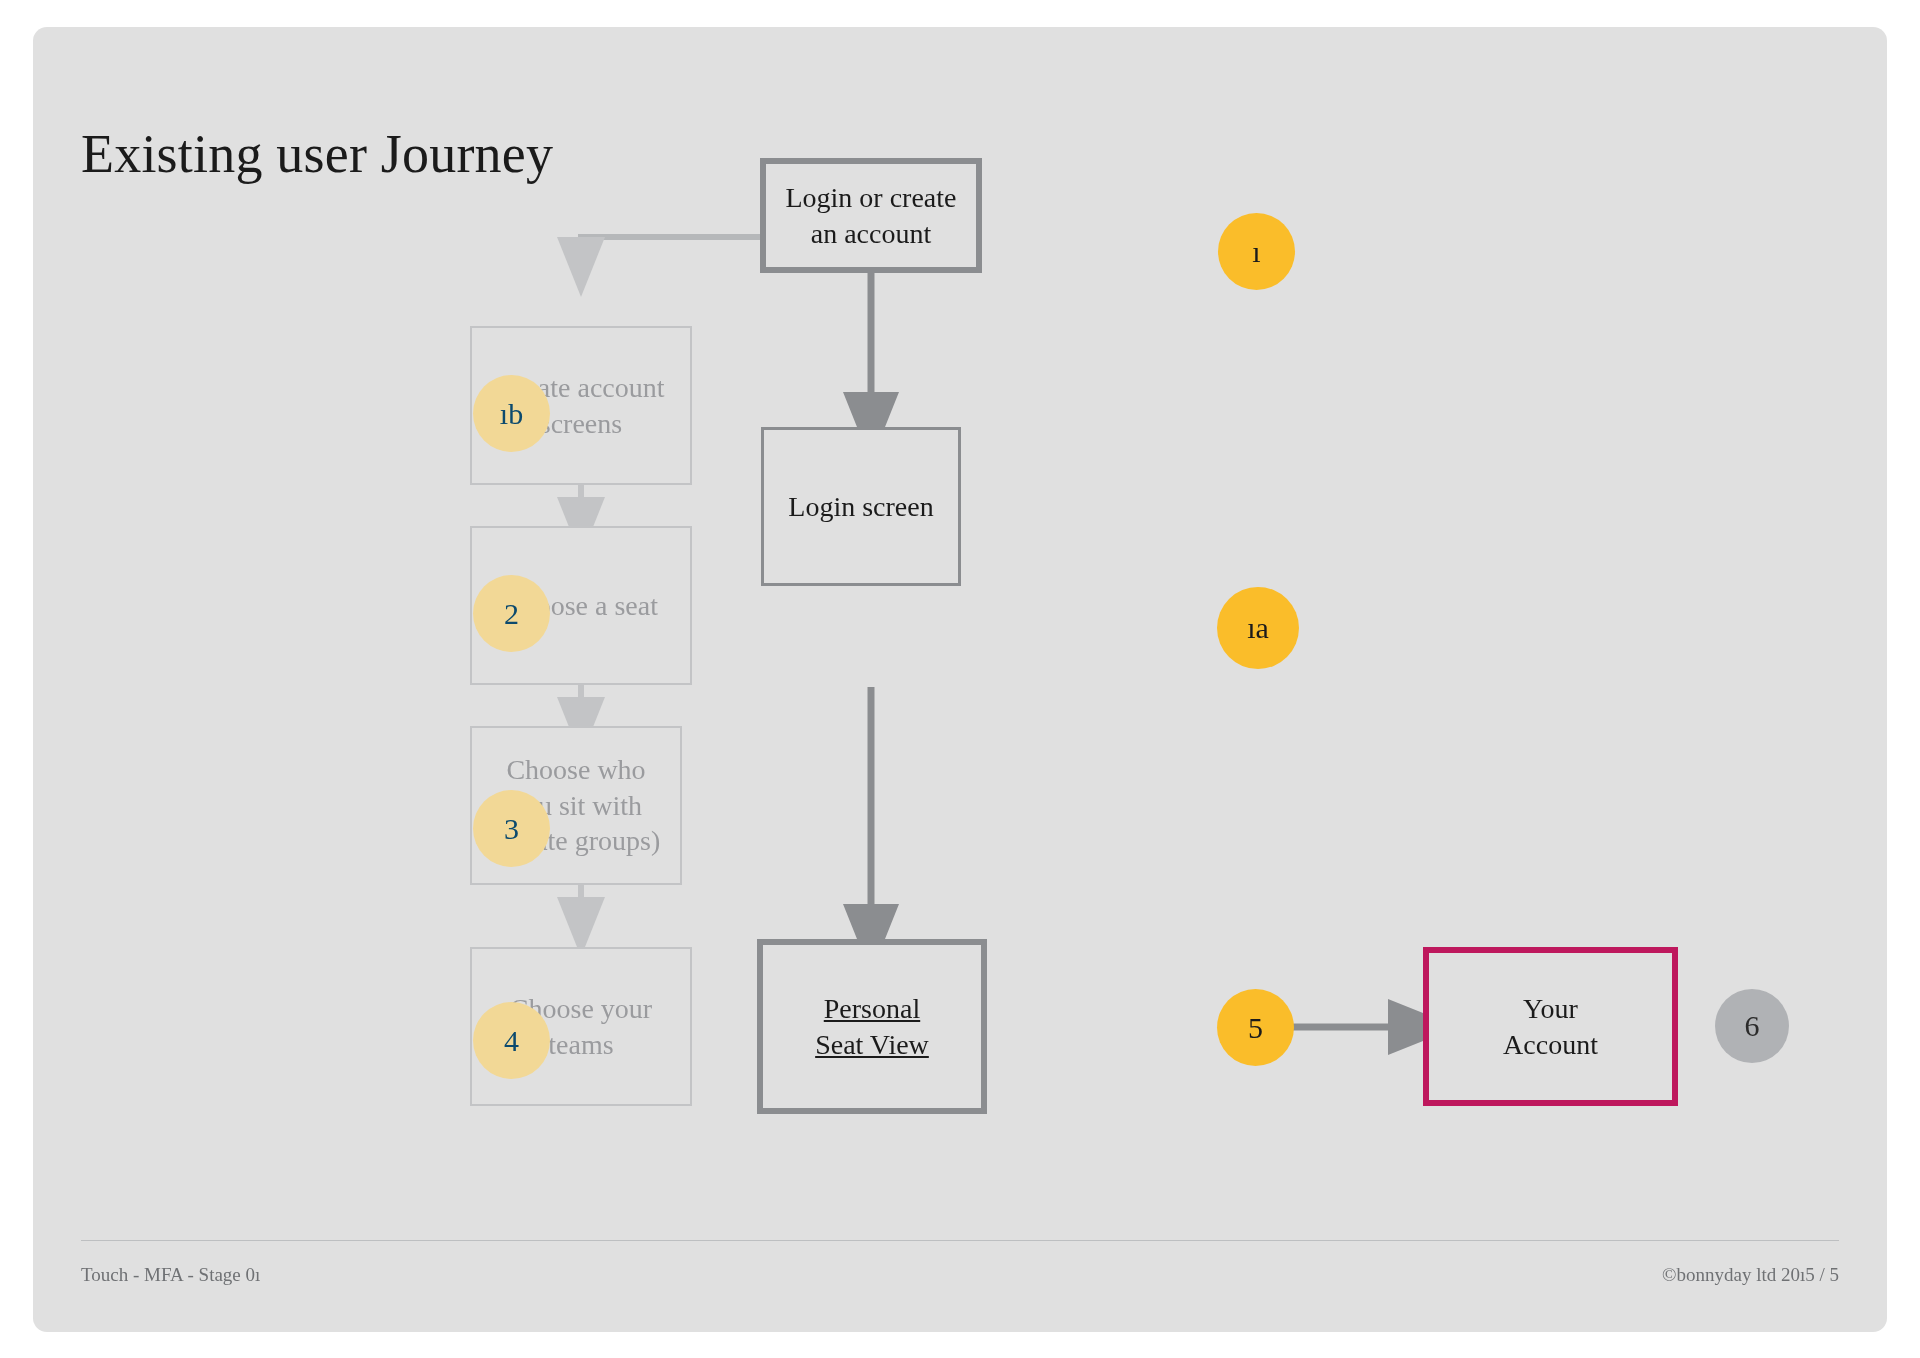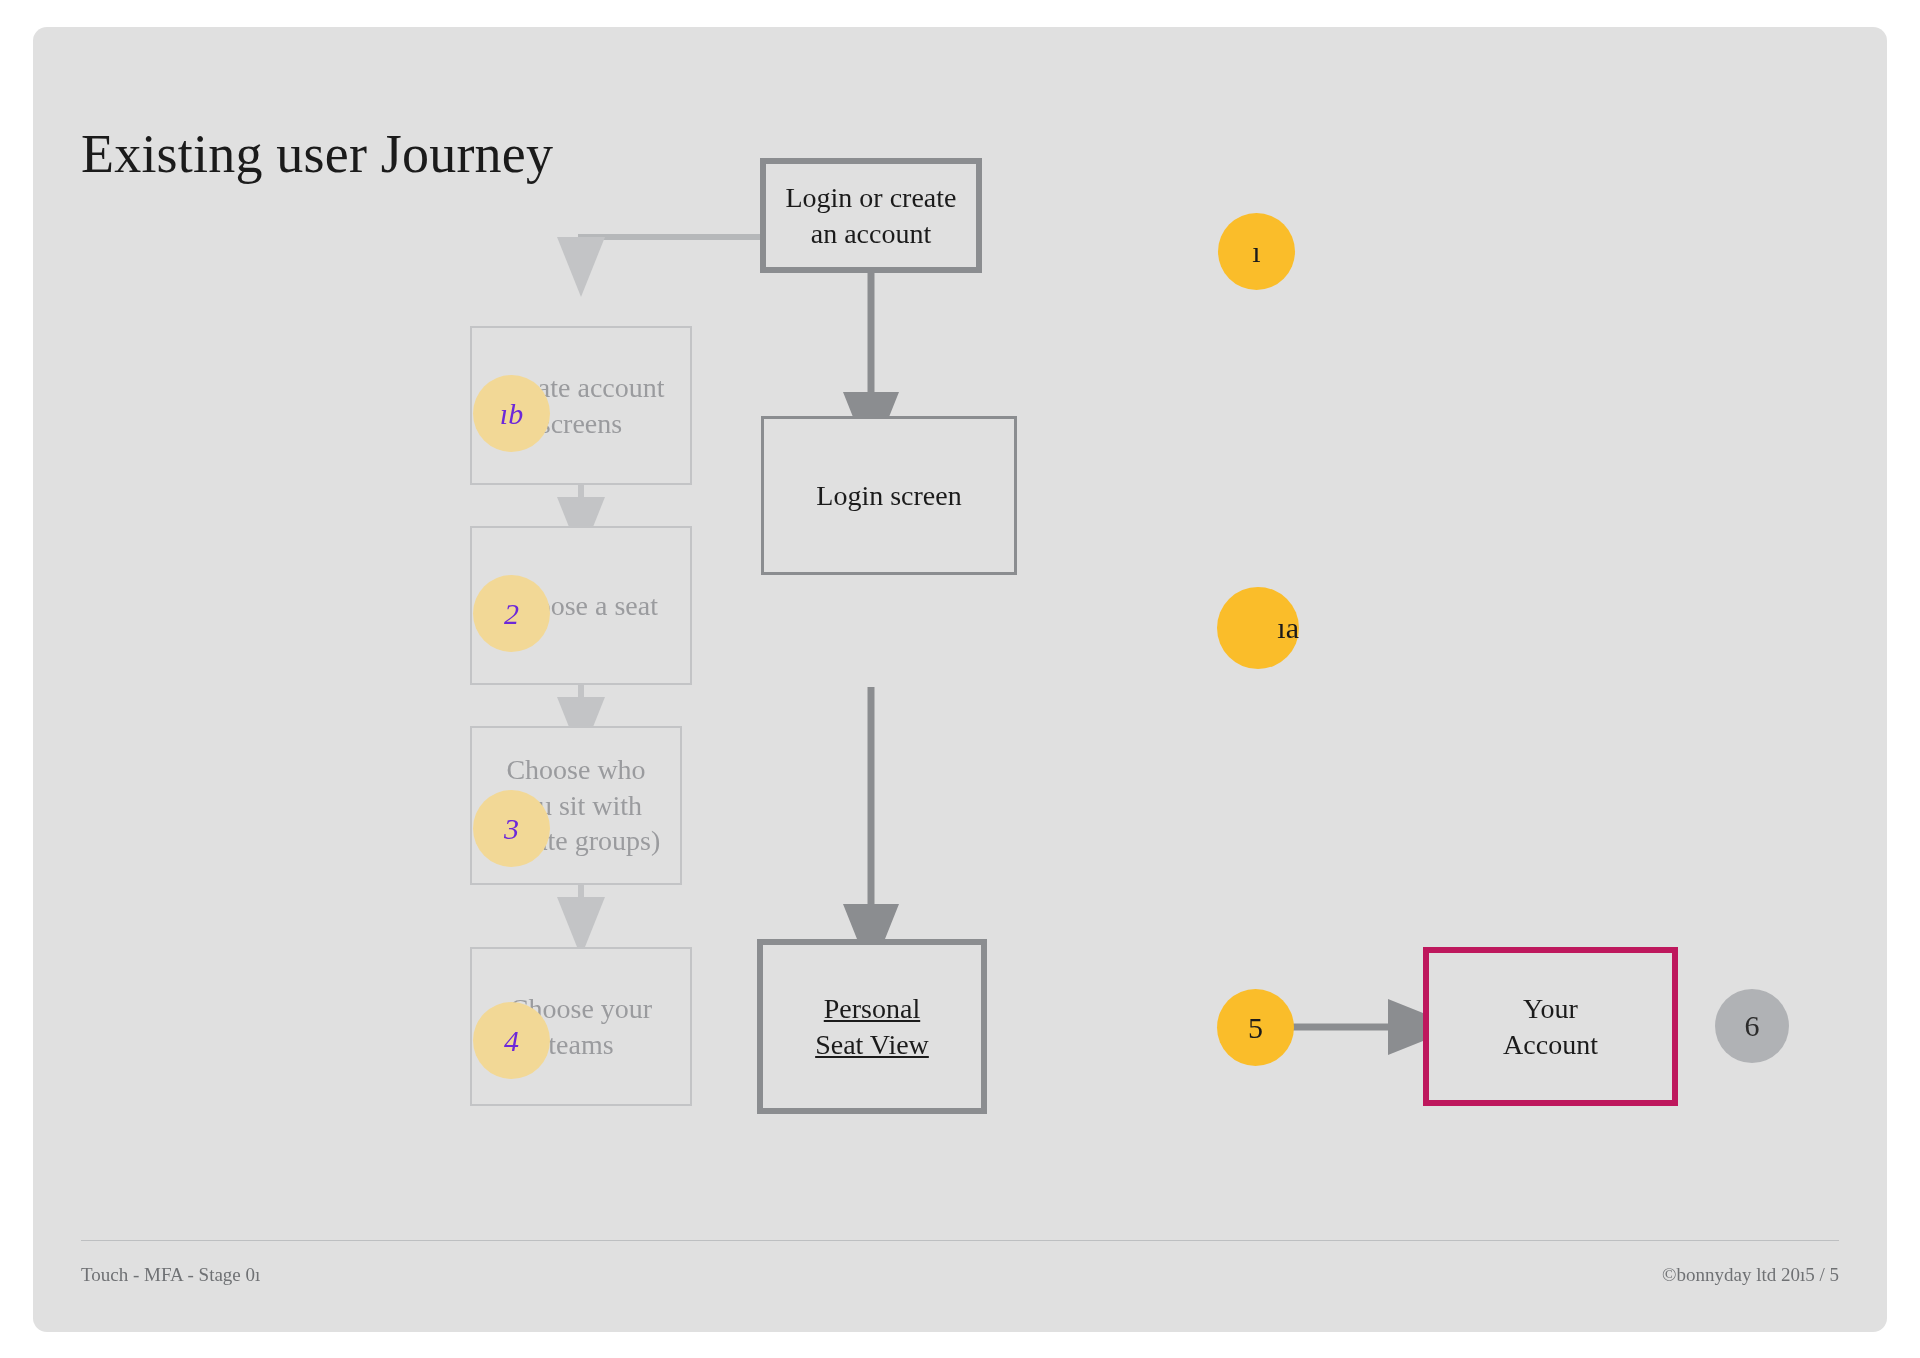--- a/index.html
+++ b/index.html
@@ -100,21 +100,21 @@
     position: absolute;
     border-radius: 50%;
     display: flex;
     align-items: center;
     justify-content: center;
     text-align: center;
     box-sizing: border-box;
     font-size: 30px;
   }
   .badge.gold   { background: #fabd2a; color: #1b1b1b; }
-  .badge.pale   { background: #f2d896; color: #6d28d9; font-style: italic; }
+  .badge.pale   { background: #f2d896; color: #0c4a6e; }
   .badge.grey   { background: #b0b2b5; color: #2b2b2b; }
 
   
   #footer-rule {
     position: absolute;
     left: 48px;
     top: 1213px;
     width: 1758px;
     height: 1px;
     background: #bdbfc1;
@@ -183,21 +183,21 @@
       <span class="node-label">Choose who
 you sit with
 (create groups)</span>
     </div>
 
     <div class="node faded" style="left:437px; top:920px; width:222px; height:159px;">
       <span class="node-label">Choose your
 teams</span>
     </div>
 
-    <div class="node medium" style="left:728px; top:389px; width:256px; height:159px;text-align:right;">
+    <div class="node medium" style="left:728px; top:400px; width:200px; height:159px;text-align:right;">
       <span class="node-label">Login screen</span>
     </div>
 
     <div class="node active" style="left:724px; top:912px; width:230px; height:175px;text-decoration:underline;">
       <span class="node-label">Personal
 Seat View</span>
     </div>
 
     <div class="node plain" style="left:1390px; top:920px; width:255px; height:159px;">
       <span class="node-label">Your
@@ -217,21 +217,21 @@
     </div>
 
     <div class="badge pale" style="left:440px; top:763px; width:77px; height:77px;">
       <span>3</span>
     </div>
 
     <div class="badge pale" style="left:440px; top:975px; width:77px; height:77px;">
       <span>4</span>
     </div>
 
-    <div class="badge gold" style="left:1184px; top:560px; width:82px; height:82px;justify-content:flex-end;">
+    <div class="badge gold" style="left:1184px; top:560px; width:82px; height:82px;">
       <span>ıa</span>
     </div>
 
     <div class="badge gold" style="left:1184px; top:962px; width:77px; height:77px;">
       <span>5</span>
     </div>
 
     <div class="badge grey" style="left:1682px; top:962px; width:74px; height:74px;">
       <span>6</span>
     </div>

